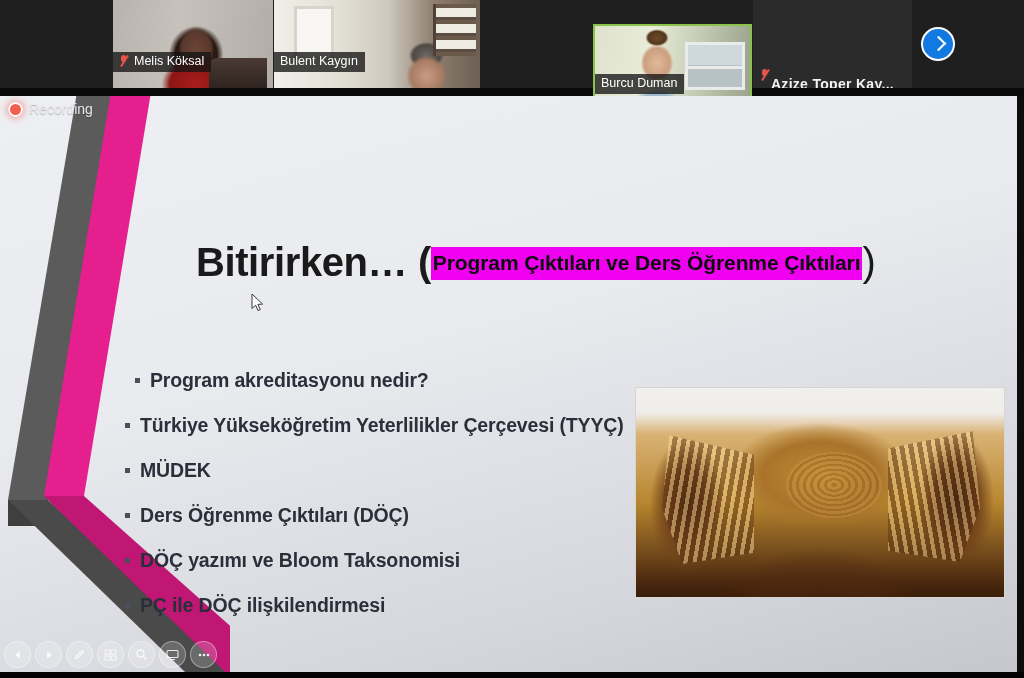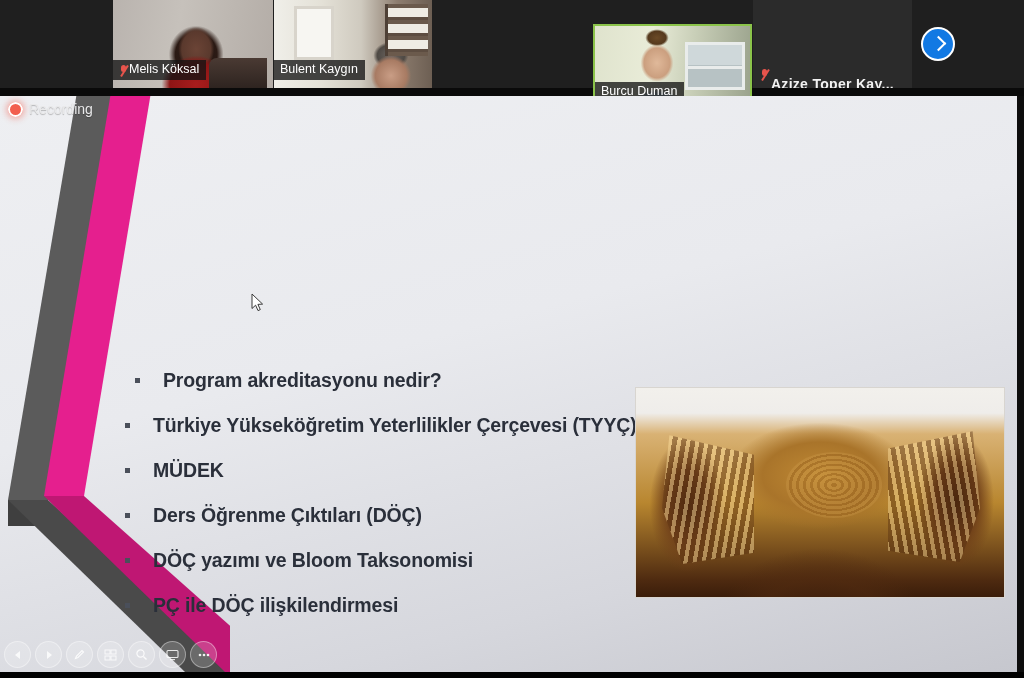--- a/index.html
+++ b/index.html
@@ -37,24 +37,25 @@
     background: #2b2b2b;
   }
   .vtile.speaking {
     box-sizing: border-box;
     border: 2px solid #8bc34a;
   }
   .vbg { position: absolute; left: 0; top: 0; right: 0; bottom: 0; }
   .vname {
     position: absolute;
     left: 0;
-    bottom: 8px;
+    bottom: 16px;
     max-width: 100%;
     display: flex;
-    align-items: flex-end;
+    align-items: flex-start;
+    gap: 5px;
     padding: 2px 7px 3px 6px;
     background: rgba(20,20,20,0.78);
     color: #fff;
     font-size: 12.5px;
     line-height: 15px;
     white-space: nowrap;
     box-sizing: border-box;
   }
   .mute-ico {
     position: relative;
@@ -255,21 +256,21 @@
   }
 
   
   #bullet-list {
     position: absolute; left: 125px; top: 272px;
     width: 520px;
   }
   .bullet {
     display: flex;
     align-items: flex-start;
-    gap: 23px;
+    gap: 10px;
     color: #2a2f3a;
     font-size: 19.5px;
     font-weight: bold;
     line-height: 24px;
     letter-spacing: -0.15px;
     margin-bottom: 21px;
   }
   .bullet .sq {
     flex: 0 0 auto;
     width: 5px; height: 5px;
@@ -357,21 +358,21 @@
 
     <div class="vtile" id="tile-melis" style="left:113px; width:160px;">
       <div class="vbg"></div>
       <div class="chair"></div>
       <div class="vname">
         <span class="mute-ico"></span>
         <span class="vname-text">Melis Köksal</span>
       </div>
     </div>
 
-    <div class="vtile" id="tile-bulent" style="left:274px; width:158px;">
+    <div class="vtile" id="tile-bulent" style="left:274px; width:158px;padding-left:48px;">
       <div class="vbg"></div>
       <div class="frame"></div>
       <div class="shelf"></div>
       <div class="vname">
         <span class="vname-text">Bulent Kaygın</span>
       </div>
     </div>
 
 
     <div class="vtile speaking" id="tile-burcu" style="left:593px; width:159px;margin-top:24px;">
@@ -400,20 +401,23 @@
       <polygon points="48,404 8,404 185,576 238,576" fill="#4a4a4a"></polygon>
       <polygon points="112,-10 152,-10 84,400 44,400" fill="#e51f8e"></polygon>
       <polygon points="84,400 44,400 225,576 282,576" fill="#bf1773"></polygon>
     </svg>
 
     <div id="recording-indicator">
       <span class="rdot"></span>
       <span class="rtext">Recording</span>
     </div>
 
+    <div id="slide-title">
+      <span>Bitirirken… (</span><span class="hl">Program Çıktıları ve Ders Öğrenme Çıktıları</span><span class="paren">)</span>
+    </div>
 
     <div id="bullet-list">
       <div class="bullet indented">
         <span class="sq"></span>
         <span>Program akreditasyonu nedir?</span>
       </div>
       <div class="bullet">
         <span class="sq"></span>
         <span>Türkiye Yükseköğretim Yeterlilikler Çerçevesi (TYYÇ)</span>
       </div>

